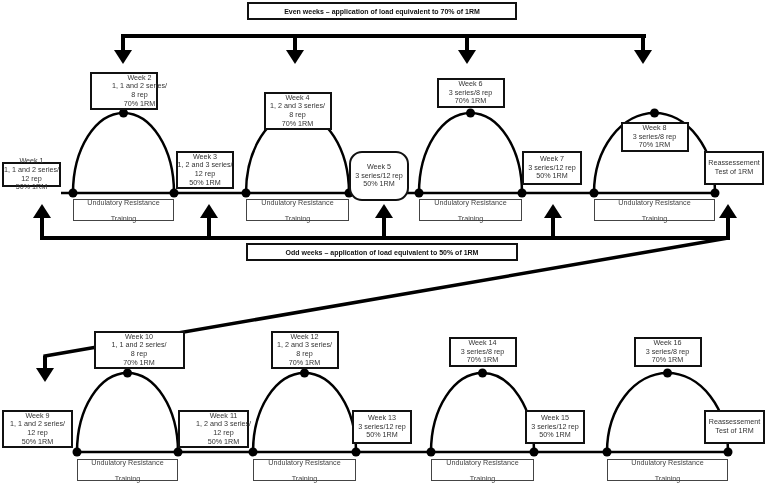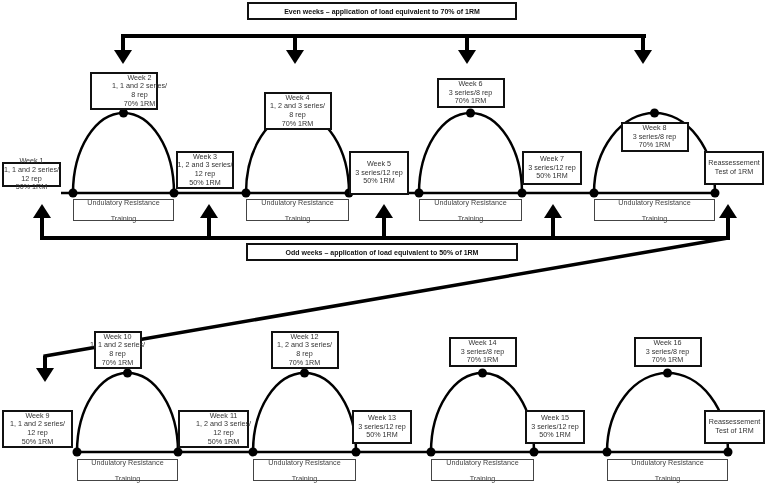--- a/index.html
+++ b/index.html
@@ -120,35 +120,35 @@
       <span>1, 1 and 2 series/</span>
       <span>12 rep</span>
       <span>50% 1RM</span>
     </div>
     <div class="box" style="left: 176px; top: 151px; width: 58px; height: 38px;">
       <span>Week 3</span>
       <span>1, 2 and 3 series/</span>
       <span>12 rep</span>
       <span>50% 1RM</span>
     </div>
-    <div class="box" style="left: 349px; top: 151px; width: 60px; height: 44px;">
+    <div class="box" style="left: 349px; top: 151px; width: 60px; height: 50px; border-radius: 13px;">
       <span>Week 5</span>
       <span>3 series/12 rep</span>
       <span>50% 1RM</span>
     </div>
     <div class="box" style="left: 522px; top: 151px; width: 60px; height: 34px;">
       <span>Week 7</span>
       <span>3 series/12 rep</span>
       <span>50% 1RM</span>
     </div>
     <div class="box" style="left: 704px; top: 151px; width: 60px; height: 34px;">
       <span>Reassessement</span>
       <span>Test of 1RM</span>
     </div>
-    <div class="box" style="left: 93.5px; top: 331px; width: 48px; height: 38px;">
+    <div class="box" style="left: 93.5px; top: 331px; width: 91px; height: 38px;">
       <span>Week 10</span>
       <span>1, 1 and 2 series/</span>
       <span>8 rep</span>
       <span>70% 1RM</span>
     </div>
     <div class="box train" style="left: 77px; top: 459px; width: 101px; height: 22px;">
       <span>Undulatory Resistance</span>
       <span>Training</span>
     </div>
     <div class="box" style="left: 270.5px; top: 331px; width: 68px; height: 38px;">

